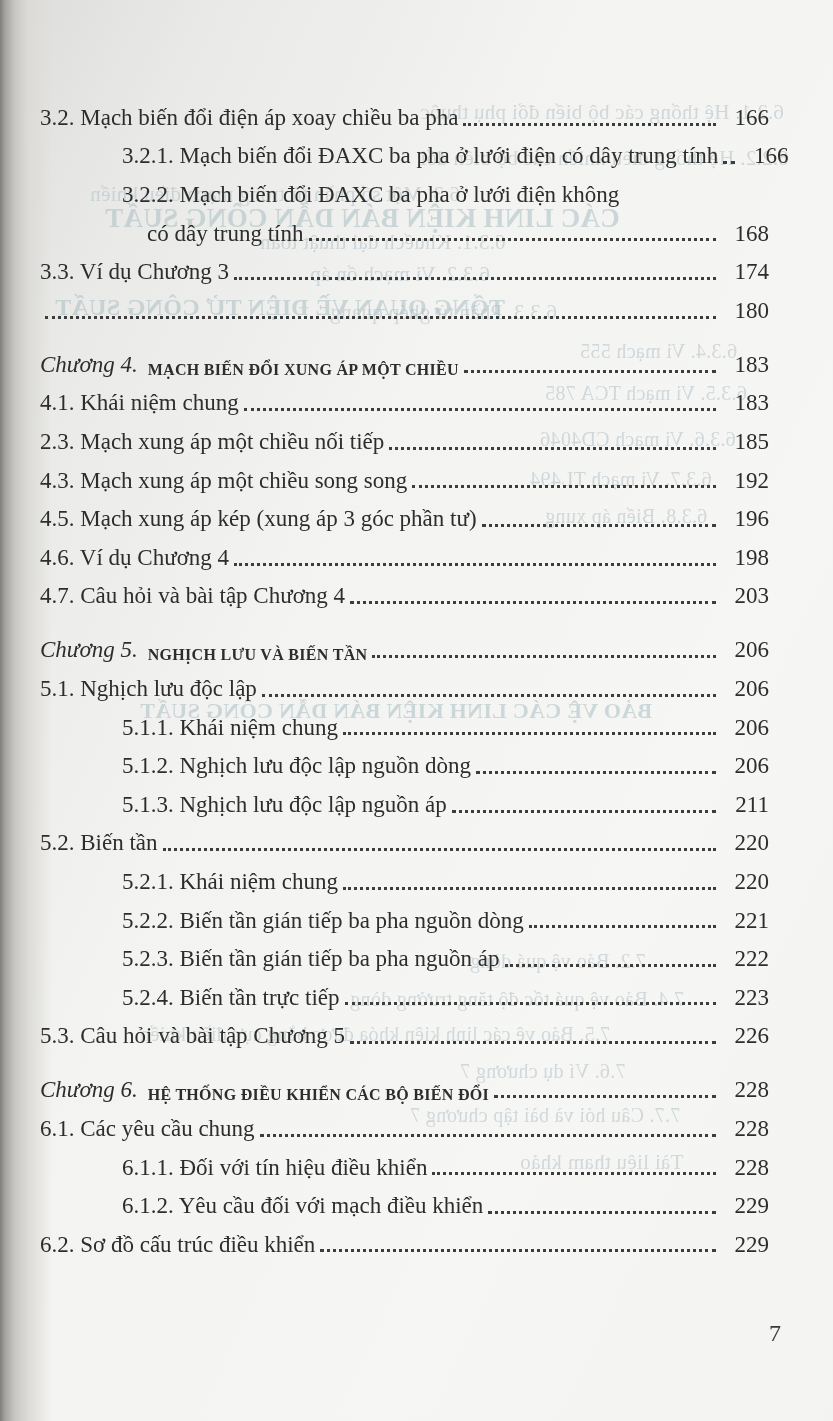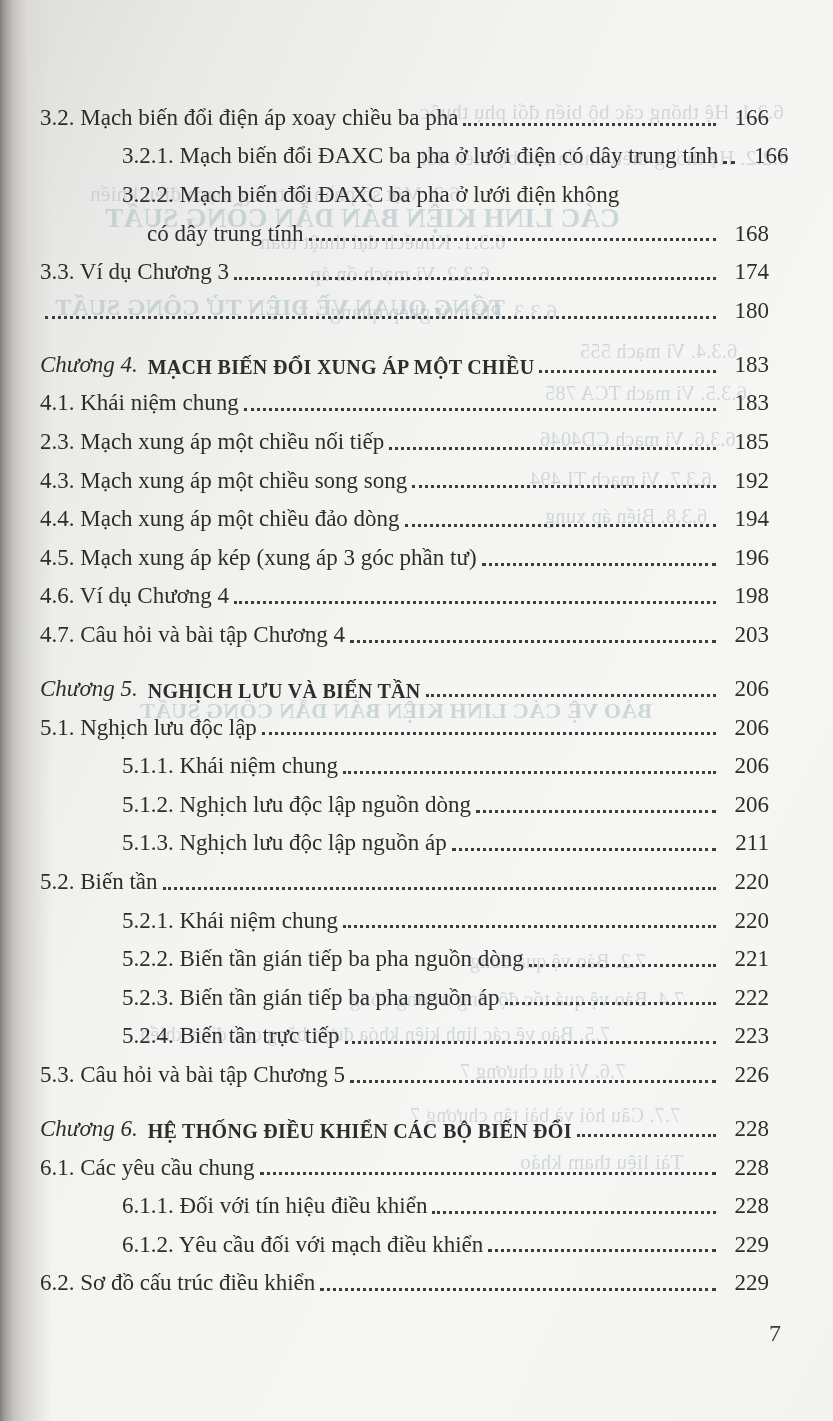--- a/index.html
+++ b/index.html
@@ -38,21 +38,21 @@
     align-items:flex-end;
     height:38.6px;
     font-size:23px;
     line-height:1.25;
   }
   .row .label{white-space:nowrap;}
   .row.lvl1{padding-left:82px;}
   .row.lvl2{padding-left:107px;}
   .row.chapter{margin-top:13px;height:41px;}
   .row.chapter .prefix{font-style:italic;margin-right:10px;font-size:23px;}
-  .row.chapter .title{font-weight:bold;font-size:20px;letter-spacing:.3px;white-space:nowrap;text-align:center;}
+  .row.chapter .title{font-weight:bold;font-size:16px;letter-spacing:.3px;white-space:nowrap;text-align:center;}
   .dots{
     flex:1;
     border-bottom:3px dotted #3d3d3b;
     margin:0 3px 7px 5px;
     min-width:12px;
   }
   .pagenum{min-width:50px;text-align:right;white-space:nowrap;}
   .folio{
     position:absolute;
     right:52px;top:1320px;
@@ -129,25 +129,20 @@
         <span class="label">2.3. Mạch xung áp một chiều nối tiếp</span>
         <span class="dots"></span>
         <span class="pagenum">185</span>
       </div>
       <div class="row lvl0">
         <span class="label">4.3. Mạch xung áp một chiều song song</span>
         <span class="dots"></span>
         <span class="pagenum">192</span>
       </div>
       <div class="row lvl0">
-        <span class="label">4.4. Mạch xung áp một chiều đảo dòng</span>
-        <span class="dots"></span>
-        <span class="pagenum">194</span>
-      </div>
-      <div class="row lvl0">
         <span class="label">4.5. Mạch xung áp kép (xung áp 3 góc phần tư)</span>
         <span class="dots"></span>
         <span class="pagenum">196</span>
       </div>
       <div class="row lvl0">
         <span class="label">4.6. Ví dụ Chương 4</span>
         <span class="dots"></span>
         <span class="pagenum">198</span>
       </div>
       <div class="row lvl0">

